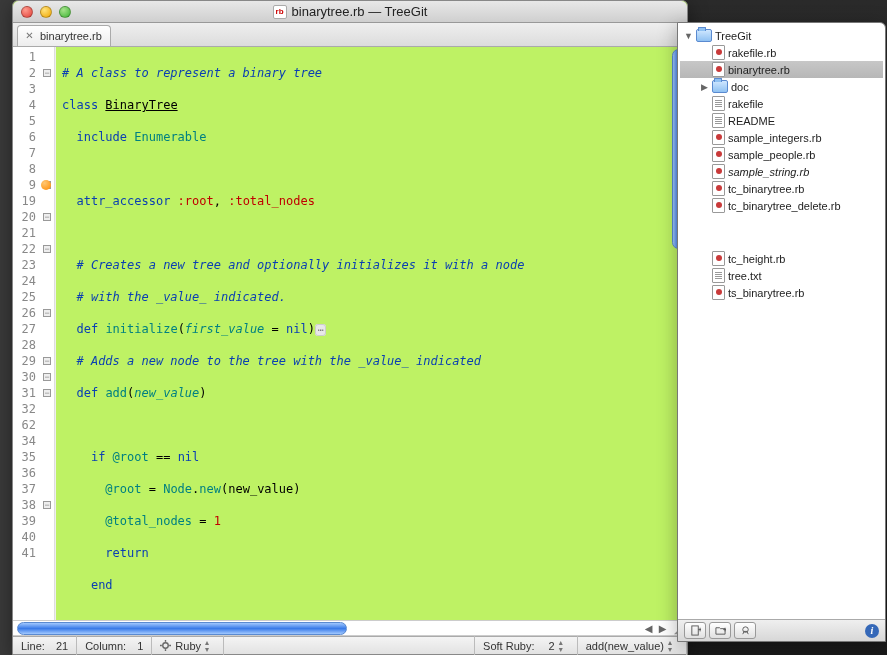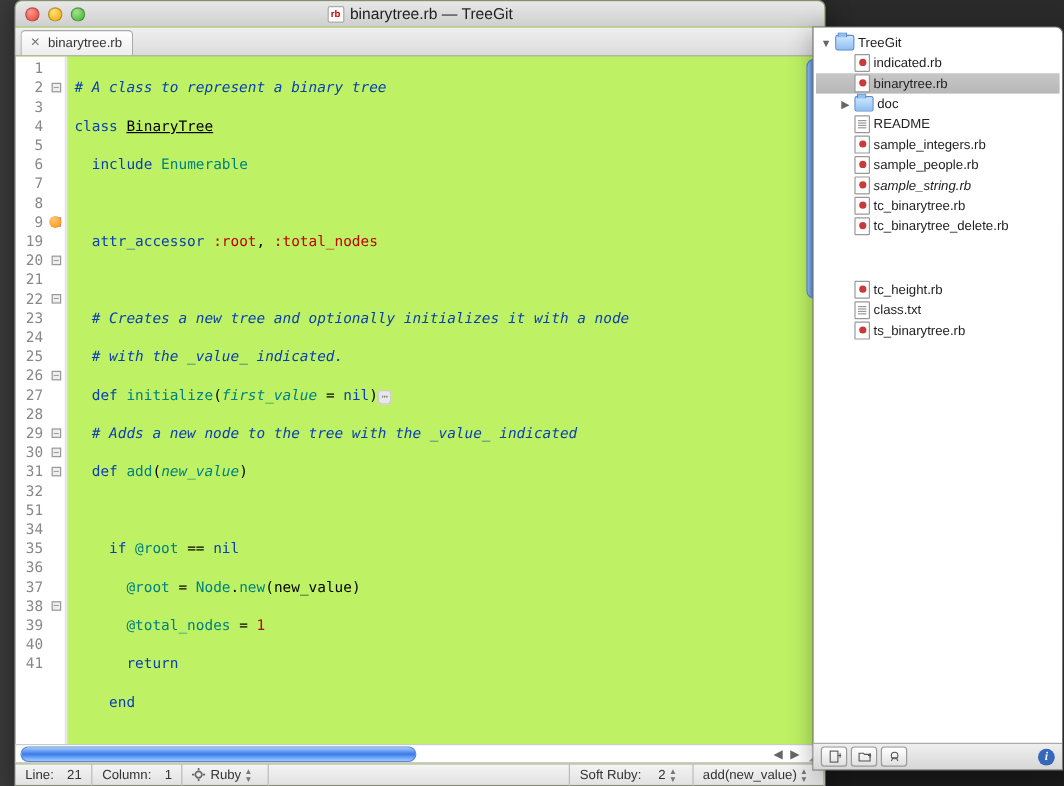--- a/index.html
+++ b/index.html
@@ -192,21 +192,21 @@
         <div class="gline">23</div>
         <div class="gline">24</div>
         <div class="gline">25</div>
         <div class="gline">26<div class="fold-marker">–</div></div>
         <div class="gline">27</div>
         <div class="gline">28</div>
         <div class="gline">29<div class="fold-marker">–</div></div>
         <div class="gline">30<div class="fold-marker">–</div></div>
         <div class="gline">31<div class="fold-marker">–</div></div>
         <div class="gline">32</div>
-        <div class="gline">51</div>
+        <div class="gline">62</div>
         <div class="gline">34</div>
         <div class="gline">35</div>
         <div class="gline">36</div>
         <div class="gline">37</div>
         <div class="gline">38<div class="fold-marker">–</div></div>
         <div class="gline">39</div>
         <div class="gline">40</div>
         <div class="gline">41</div>
       </div>
     <div class="code-area">
@@ -290,35 +290,40 @@
 <div class="drawer">
   <div class="tree" id="tree">
       <div class="trow">
         <span class="tri">▼</span>
         <span class="folder-ic"></span>
         <span>TreeGit</span>
       </div>
       <div class="trow" style="padding-left: 20px;">
         <span class="tri"></span>
         <span class="file-ic rb"></span>
-        <span>indicated.rb</span>
+        <span>rakefile.rb</span>
       </div>
       <div class="trow sel" style="padding-left: 20px;">
         <span class="tri"></span>
         <span class="file-ic rb"></span>
         <span>binarytree.rb</span>
       </div>
       <div class="trow" style="padding-left: 20px;">
         <span class="tri">▶</span>
         <span class="folder-ic"></span>
         <span>doc</span>
       </div>
       <div class="trow" style="padding-left: 20px;">
         <span class="tri"></span>
         <span class="file-ic txt"></span>
+        <span>rakefile</span>
+      </div>
+      <div class="trow" style="padding-left: 20px;">
+        <span class="tri"></span>
+        <span class="file-ic txt"></span>
         <span>README</span>
       </div>
       <div class="trow" style="padding-left: 20px;">
         <span class="tri"></span>
         <span class="file-ic rb"></span>
         <span>sample_integers.rb</span>
       </div>
       <div class="trow" style="padding-left: 20px;">
         <span class="tri"></span>
         <span class="file-ic rb"></span>
@@ -340,21 +345,21 @@
         <span>tc_binarytree_delete.rb</span>
       </div>
       <div class="trow" style="padding-left: 20px; margin-top: 36px;">
         <span class="tri"></span>
         <span class="file-ic rb"></span>
         <span>tc_height.rb</span>
       </div>
       <div class="trow" style="padding-left: 20px;">
         <span class="tri"></span>
         <span class="file-ic txt"></span>
-        <span>class.txt</span>
+        <span>tree.txt</span>
       </div>
       <div class="trow" style="padding-left: 20px;">
         <span class="tri"></span>
         <span class="file-ic rb"></span>
         <span>ts_binarytree.rb</span>
       </div>
     </div>
   <div class="drawer-toolbar">
     <div class="dt-btns">
       <div class="dt-btn">

